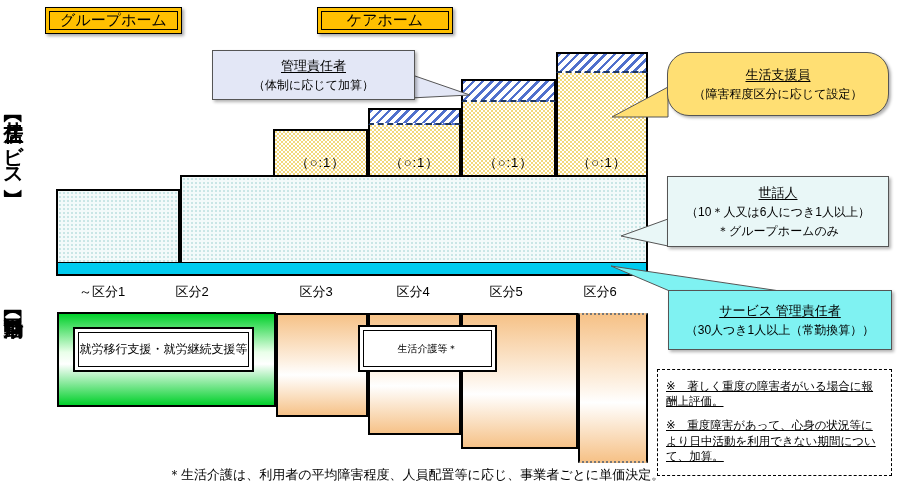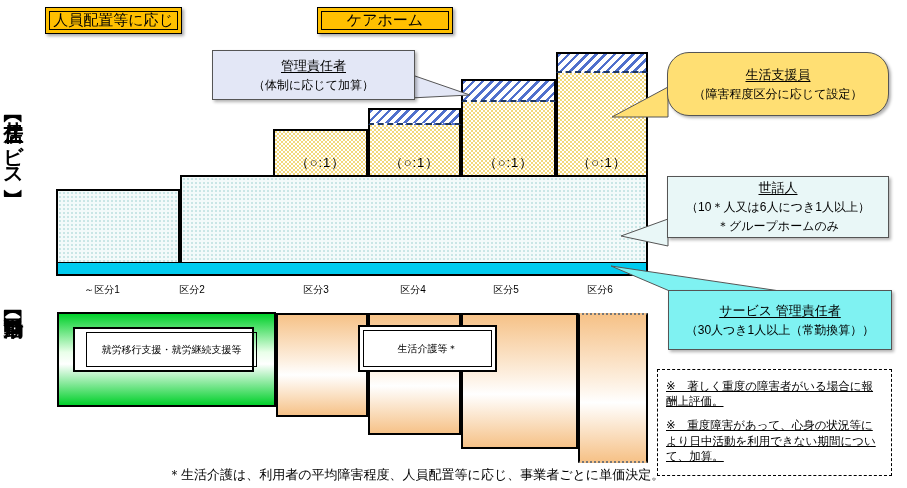--- a/index.html
+++ b/index.html
@@ -39,35 +39,35 @@
   #y5{left:461px;top:102px;width:95px;height:75px;border-top:0;}
   #y6{left:556px;top:73px;width:92px;height:104px;border-top:0;}
   .ratio{position:absolute;left:0;right:0;bottom:3px;text-align:center;font-size:13px;letter-spacing:1px;}
 
   .hatch{position:absolute;border:2px solid #000;border-bottom:2px dashed #1F3864;z-index:2;
          background:repeating-linear-gradient(135deg,#5070CC 0 2.5px,#FFFFFF 2.5px 6.5px);}
   #h4{left:368px;top:108px;width:93px;height:17px;}
   #h5{left:461px;top:79px;width:95px;height:23px;}
   #h6{left:556px;top:52px;width:92px;height:21px;}
 
-  .axis-label{position:absolute;top:283px;width:84px;text-align:center;font-size:10px;}
+  .axis-label{position:absolute;top:283px;width:84px;text-align:center;font-size:13px;}
   #ax1{left:60px;}#ax2{left:150px;}#ax3{left:274px;}#ax4{left:371px;}#ax5{left:464px;}#ax6{left:558px;}
 
   
   #pointers{position:absolute;left:0;top:0;width:907px;height:488px;z-index:5;pointer-events:none;}
 
   
   .callout{position:absolute;border:1px solid #555;box-shadow:2px 2px 3px rgba(0,0,0,.3);
            display:flex;flex-direction:column;align-items:center;justify-content:center;
            gap:2px;z-index:6;text-align:center;}
   .callout .ttl{font-size:13px;text-decoration:underline;text-underline-offset:2px;}
   .callout .bd{font-size:12px;}
   #night{left:212px;top:50px;width:203px;height:50px;background:#E3E7F6;}
   #life{left:667px;top:52px;width:222px;height:64px;background:#FFDF73;border-radius:22px;}
-  #caretaker{left:667px;top:176px;width:222px;height:62px;background:#E9F7F7;}
+  #caretaker{left:667px;top:176px;width:222px;height:71px;background:#E9F7F7;}
   #manager{left:668px;top:290px;width:224px;height:60px;background:#7FF2F2;}
 
   
   #notes-box{position:absolute;left:657px;top:369px;width:235px;height:107px;border:1px dashed #000;
              background:#fff;padding:9px 8px 0 8px;font-size:11.5px;line-height:1.32;z-index:6;text-decoration:underline;}
   #notes-box p{margin:0 0 9px 0;}
 
   
   #green{position:absolute;left:57px;top:312px;width:219px;height:95px;border:2px solid #000;z-index:1;
          background:linear-gradient(180deg,#00D02A 0%,#E9FFE9 42%,#FFFFFF 55%,#00D02A 100%);}
@@ -75,32 +75,32 @@
           background:linear-gradient(180deg,#F6C288 0%,#FDEFDF 45%,#FFFFFF 60%,#F6C288 100%);}
   #c1{left:276px;top:313px;width:92px;height:104px;}
   #c2{left:368px;top:313px;width:93px;height:122px;}
   #c3{left:461px;top:313px;width:117px;height:136px;}
   #c4{left:578px;top:313px;width:70px;height:150px;border-top:2px dotted #777;border-bottom:2px dotted #777;}
 
   .wlabel{position:absolute;background:#fff;border:2px solid #000;padding:3px;z-index:7;}
   .wlabel .in{width:100%;height:100%;border:1px solid #000;display:flex;align-items:center;
               justify-content:center;white-space:nowrap;}
   #employment{left:73px;top:327px;width:181px;height:45px;}
-  #employment .in{font-size:10px;margin-left:8px;}
+  #employment .in{font-size:12px;}
   #care{left:358px;top:325px;width:139px;height:47px;}
   #care .in{font-size:10px;}
 
   #footnote{position:absolute;left:168px;top:466px;font-size:13px;z-index:3;}
 </style>
 </head>
 <body>
 
 <div class="stage">
 
-  <div class="goldbox" id="group-home">人員配置等に応じ</div>
+  <div class="goldbox" id="group-home">グループホーム</div>
   <div class="goldbox" id="care-home">ケアホーム</div>
 
   <div class="vlabel" id="v-res">【居住サービス】</div>
   <div class="vlabel" id="v-day">【日中活動】</div>
 
   <div class="bar dots" id="bar1"></div>
   <div class="bar dots" id="main-region"></div>
   <div id="cyan-strip"></div>
 
   <div class="ybox" id="y3">

